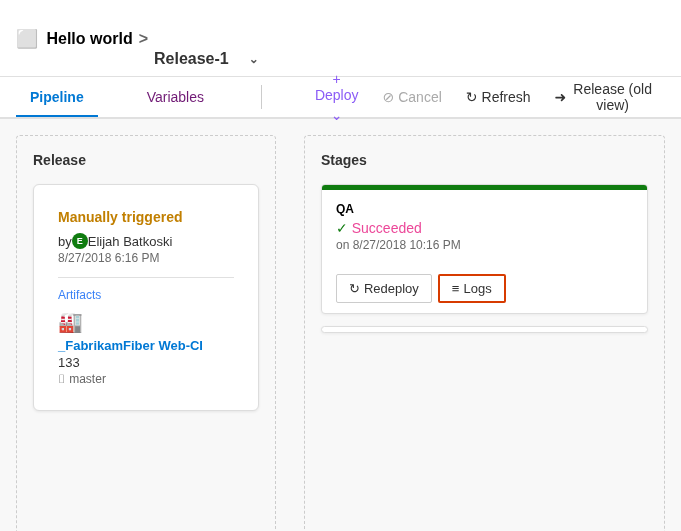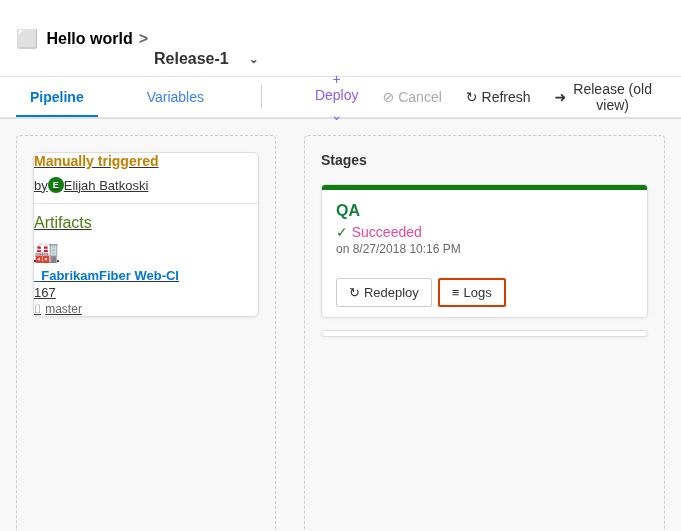--- a/index.html
+++ b/index.html
@@ -60,21 +60,21 @@
       padding: 0 16px;
       border-bottom: 2px solid #e0e0e0;
       height: 42px;
       position: relative;
       gap: 35px;
     }
     .tab {
       padding: 10px 14px;
       font-size: 14px;
       cursor: pointer;
-      color: #3b82f6;
+      color: #701a75;
       border-bottom: 2px solid transparent;
       margin-bottom: -2px;
       white-space: nowrap;
     }
     .tab.active {
       color: #0078d4;
       border-bottom: 2px solid #0078d4;
       font-weight: 600;
     }
     .toolbar-divider {
@@ -136,23 +136,22 @@
       font-weight: 600;
       color: #333;
       margin-bottom: 16px;
     }
 
     
     .release-card {
       background: #fff;
       border: 1px solid #ddd;
       border-radius: 6px;
-      padding: 0;
+      padding: 24px;
       box-shadow: 0 1px 3px rgba(0,0,0,0.08);
-      text-decoration: underline;
     }
     .trigger-title {
       font-size: 14px;
       font-weight: 600;
       color: #c17f00;
       margin-bottom: 8px;
     }
     .by-line {
       display: flex;
       align-items: center;
@@ -176,22 +175,22 @@
       font-size: 12px;
       color: #6a6a6a;
       margin-bottom: 12px;
     }
     .divider {
       border: none;
       border-top: 1px solid #e0e0e0;
       margin: 10px 0;
     }
     .artifacts-label {
-      font-size: 16px;
-      color: #4d7c0f;
+      font-size: 12px;
+      color: #3b82f6;
       margin-bottom: 8px;
     }
     .artifact-icon {
       font-size: 20px;
       color: #666;
       margin-bottom: 4px;
     }
     .artifact-name {
       font-size: 13px;
       color: #0078d4;
@@ -231,23 +230,23 @@
     }
     .stage-card-top {
       height: 5px;
     }
     .stage-card-top.success { background: #107c10; }
     .stage-card-top.pending { background: transparent; }
     .stage-card-body {
       padding: 12px 14px 8px 14px;
     }
     .stage-name {
-      font-size: 16px;
-      font-weight: 600;
-      color: #15803d;
+      font-size: 12px;
+      font-weight: 600;
+      color: #000000;
       margin-bottom: 4px;
     }
     .stage-status {
       display: flex;
       align-items: center;
       gap: 4px;
       font-size: 14px;
       margin-bottom: 2px;
     }
     .status-success { color: #ec4899; font-weight: 500; }
@@ -323,32 +322,34 @@
     <button class="action-btn old-view">
       <span>➜</span>
       <span>Release (old view)</span>
     </button>
   </div>
 </div>
 
 <div class="main-content">
 
   <div class="release-panel">
+    <div class="panel-title">Release</div>
     <div class="release-card">
       <div class="trigger-title">Manually triggered</div>
       <div class="by-line">
         <span>by</span>
         <span class="user-avatar">E</span>
         <span>Elijah Batkoski</span>
       </div>
+      <div class="timestamp">8/27/2018 6:16 PM</div>
       <hr class="divider">
       <div class="artifacts-label">Artifacts</div>
       <div class="artifact-icon">🏭</div>
       <div class="artifact-name">_FabrikamFiber Web-CI</div>
-      <div class="artifact-version">167</div>
+      <div class="artifact-version">133</div>
       <div class="artifact-branch">
         <span>⌷</span>
         <span>master</span>
       </div>
     </div>
   </div>
 
   <div class="stages-panel">
     <div class="panel-title">Stages</div>
 

